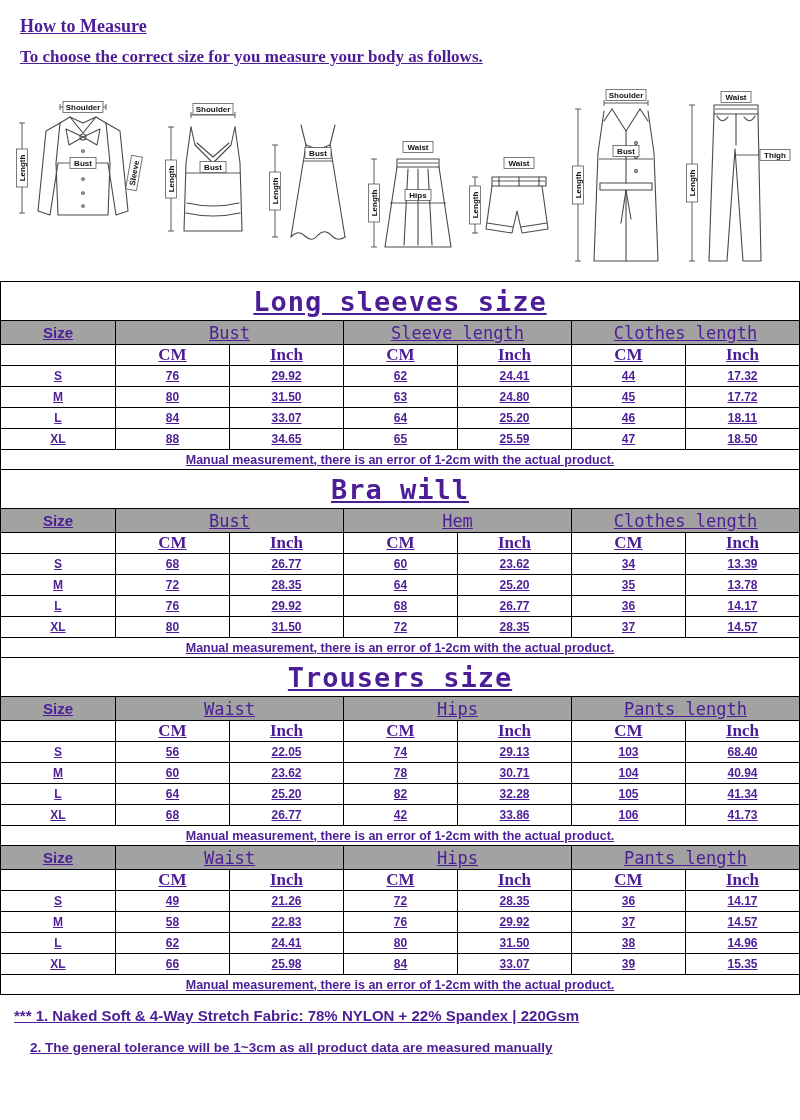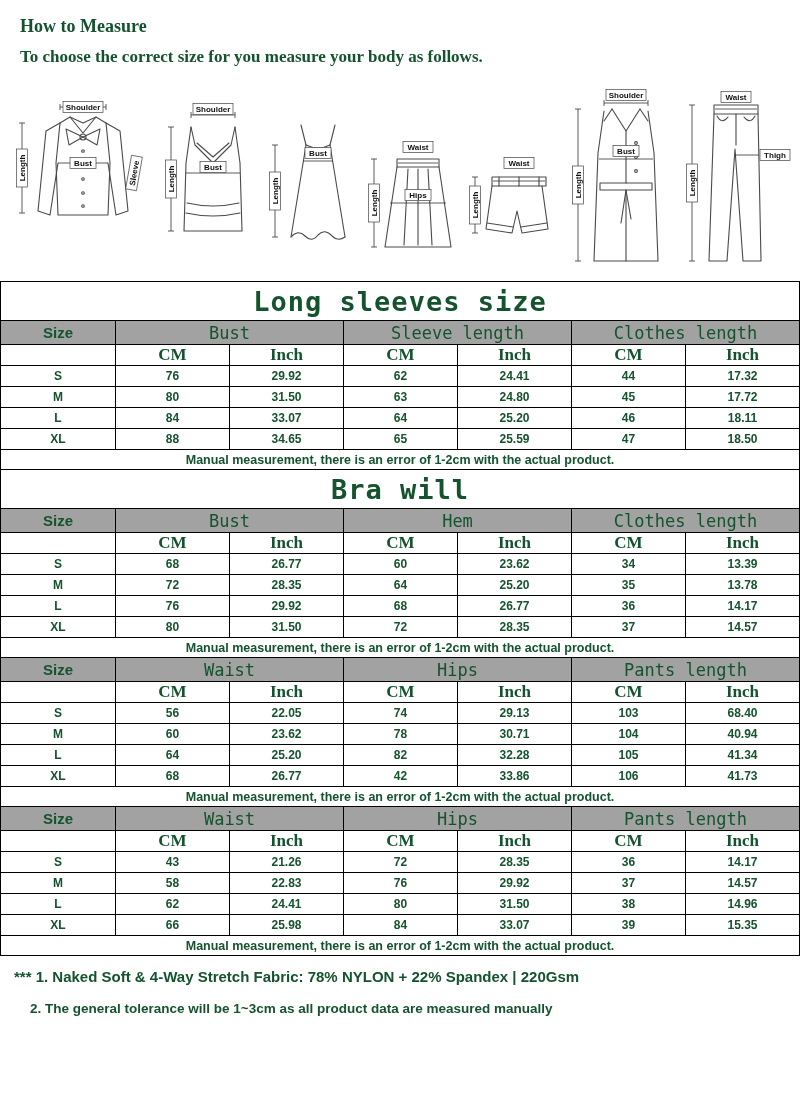--- a/index.html
+++ b/index.html
@@ -1,17 +1,17 @@
 <!DOCTYPE html>
 <html><head>
 <meta charset="utf-8">
 <style>
   html,body{margin:0;padding:0;background:#fff;}
   .page{width:800px;height:1120px;background:#fff;position:relative;overflow:hidden;
-        font-family:"Liberation Sans",sans-serif;color:#14532d;}
+        font-family:"Liberation Sans",sans-serif;color:#4c1d95;text-decoration:underline;}
 
   .heading{font-family:"Liberation Serif",serif;font-weight:bold;font-size:18px;
            margin:16px 0 0 20px;}
   .subheading{font-family:"Liberation Serif",serif;font-weight:bold;font-size:17px;
            margin:10px 0 0 20px;}
 
   
   .figures{display:flex;justify-content:space-between;align-items:flex-end;
            padding:0 8px;margin-top:14px;height:190px;}
   .figures svg{display:block;}
@@ -355,20 +355,23 @@
         <colgroup>
           <col style="width: 115px;">
           <col style="width: 114px;">
           <col style="width: 114px;">
           <col style="width: 114px;">
           <col style="width: 114px;">
           <col style="width: 114px;">
           <col style="width: 114px;">
         </colgroup>
         <tbody>
+          <tr class="title-row">
+            <td class="title-cell" colspan="7">Trousers size</td>
+          </tr>
           <tr class="head-row">
             <td class="size-head">Size</td>
             <td class="group-head" colspan="2">Waist</td>
             <td class="group-head" colspan="2">Hips</td>
             <td class="group-head" colspan="2">Pants length</td>
           </tr>
           <tr class="unit-row">
             <td class="unit-blank"></td>
             <td class="unit-cell">CM</td>
             <td class="unit-cell">Inch</td>
@@ -439,21 +442,21 @@
             <td class="unit-blank"></td>
             <td class="unit-cell">CM</td>
             <td class="unit-cell">Inch</td>
             <td class="unit-cell">CM</td>
             <td class="unit-cell">Inch</td>
             <td class="unit-cell">CM</td>
             <td class="unit-cell">Inch</td>
           </tr>
           <tr class="data-row">
             <td class="size-cell">S</td>
-            <td class="value-cell">43</td>
+            <td class="value-cell">49</td>
             <td class="value-cell">21.26</td>
             <td class="value-cell">72</td>
             <td class="value-cell">28.35</td>
             <td class="value-cell">36</td>
             <td class="value-cell">14.17</td>
           </tr>
           <tr class="data-row">
             <td class="size-cell">M</td>
             <td class="value-cell">58</td>
             <td class="value-cell">22.83</td>

